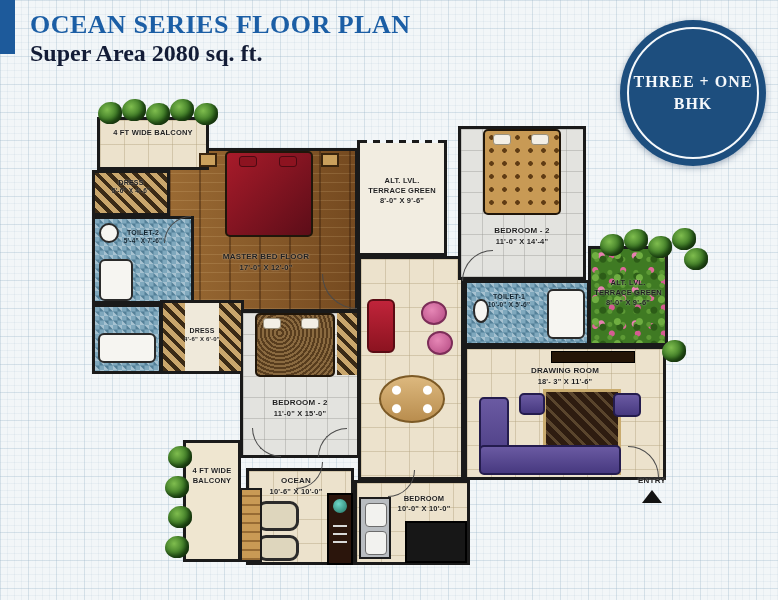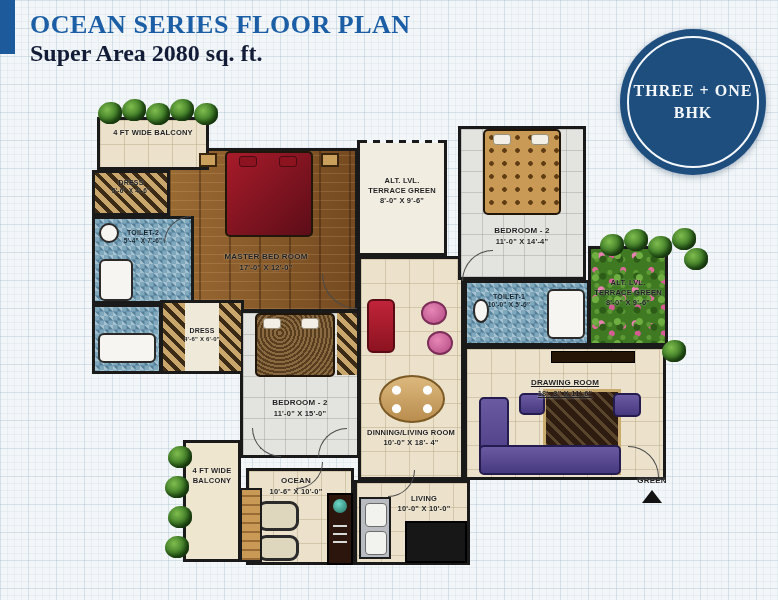--- a/index.html
+++ b/index.html
@@ -11,21 +11,21 @@
       linear-gradient(rgba(168,192,208,.14) 1px, transparent 1px),
       linear-gradient(90deg, rgba(168,192,208,.14) 1px, transparent 1px);
     background-size:28px 28px,28px 28px,7px 7px,7px 7px;padding-left:44px;}
   
   .accent-bar{position:absolute;left:0;top:15;width:15px;height:54px;background:#1d5a9b;}
   .title{position:absolute;left:30px;top:10px;font-family:"Liberation Serif",serif;
     font-weight:bold;font-size:26px;color:#1b5ea5;letter-spacing:.5px;}
   .subtitle{position:absolute;left:30px;top:40px;font-family:"Liberation Serif",serif;
     font-weight:bold;font-size:24px;color:#131c36;}
   
-  .badge{position:absolute;left:620px;top:29px;width:146px;height:146px;border-radius:50%;
+  .badge{position:absolute;left:620px;top:20px;width:146px;height:146px;border-radius:50%;
     background:#1d4e7e;box-shadow:0 2px 6px rgba(20,50,90,.35);}
   .badge-ring{position:absolute;left:7px;top:7px;right:7px;bottom:7px;border:2px solid #f5f8fb;
     border-radius:50%;display:flex;flex-direction:column;align-items:center;justify-content:center;}
   .badge-ring div{font-family:"Liberation Serif",serif;font-weight:bold;color:#f5f8fb;
     font-size:16px;letter-spacing:1px;line-height:1.35;}
   
   .room{position:absolute;border:3px solid #1a1a1a;box-sizing:border-box;}
   .cream{background-color:#ece2cc;background-image:
     linear-gradient(rgba(180,165,130,.45) 1px, transparent 1px),
     linear-gradient(90deg, rgba(180,165,130,.45) 1px, transparent 1px);
@@ -91,21 +91,21 @@
 
   <div class="room wood" style="left:166px;top:148px;width:192px;height:164px;">
     <div class="f bed" style="left:56px;top:0px;width:88px;height:86px;background:linear-gradient(135deg,#a81b2a,#5c0d18);">
       <div class="pillow" style="left:12px;background:#8d1320;border-color:#4c0a12;"></div>
       <div class="pillow" style="left:52px;background:#8d1320;border-color:#4c0a12;"></div>
     </div>
     <div class="f" style="left:30px;top:2px;width:18px;height:14px;background:#caa05c;border:2px solid #3a250e;"></div>
     <div class="f" style="left:152px;top:2px;width:18px;height:14px;background:#caa05c;border:2px solid #3a250e;"></div>
   </div>
   <div class="rl" style="left:196px;top:252px;width:140px;">
-    <span>MASTER BED ROOM</span>
+    <span>MASTER BED FLOOR</span>
     <span class="dims">17'-0" X 12'-0"</span>
   </div>
 
   <div class="room cream" style="left:97px;top:117px;width:112px;height:53px;"></div>
   <div class="rl" style="left:97px;top:128px;width:112px;font-size:7.5px;">
     <span>4 FT WIDE BALCONY</span>
   </div>
 
   <div class="room stripes" style="left:92px;top:170px;width:78px;height:46px;"></div>
   <div class="rl" style="left:92px;top:178px;width:78px;font-size:7px;">
@@ -152,24 +152,20 @@
     <span style="display:block;">TERRACE GREEN</span>
     <span class="dims">8'-0" X 9'-6"</span>
   </div>
 
   <div class="room cream" style="left:358px;top:256px;width:106px;height:224px;">
     <div class="f" style="left:6px;top:40px;width:28px;height:54px;background:linear-gradient(#c0243a,#8c1320);border:2px solid #5a0c14;border-radius:6px;"></div>
     <div class="f" style="left:60px;top:42px;width:26px;height:24px;background:radial-gradient(circle at 40% 35%,#e687b6,#b44a82);border:2px solid #7c2d58;border-radius:50%;"></div>
     <div class="f" style="left:66px;top:72px;width:26px;height:24px;background:radial-gradient(circle at 40% 35%,#e687b6,#b44a82);border:2px solid #7c2d58;border-radius:50%;"></div>
     <div class="f" style="left:18px;top:116px;width:66px;height:48px;background:radial-gradient(circle at 40% 35%,#e5c58c,#b98d4e);border:2px solid #7c5a26;border-radius:50%;
          background-image:radial-gradient(circle at 25% 30%,#fff 0 4px,transparent 5px),radial-gradient(circle at 75% 30%,#fff 0 4px,transparent 5px),radial-gradient(circle at 25% 72%,#fff 0 4px,transparent 5px),radial-gradient(circle at 75% 72%,#fff 0 4px,transparent 5px),linear-gradient(#dcb87e,#b98d4e);"></div>
-  </div>
-  <div class="rl" style="left:358px;top:428px;width:106px;font-size:7.5px;">
-    <span>DINNING/LIVING ROOM</span>
-    <span class="dims">10'-0" X 18'- 4"</span>
   </div>
 
   <div class="room gray" style="left:458px;top:126px;width:128px;height:154px;">
     <div class="f bed" style="left:22px;top:0px;width:78px;height:86px;background:#c89a55;background-image:radial-gradient(circle,#5f3c14 2px,transparent 2.6px);background-size:13px 13px;">
       <div class="pillow" style="left:8px;"></div>
       <div class="pillow" style="left:46px;"></div>
     </div>
   </div>
   <div class="rl" style="left:458px;top:226px;width:128px;">
     <span>BEDROOM - 2</span>
@@ -194,21 +190,21 @@
 
   <div class="room cream" style="left:464px;top:346px;width:202px;height:134px;">
     <div class="f" style="left:84px;top:2px;width:84px;height:12px;background:#241507;border:1px solid #000;"></div>
     <div class="f" style="left:76px;top:40px;width:78px;height:86px;background:#2e1c10;border:3px solid #c9ab6e;
          background-image:repeating-linear-gradient(45deg,rgba(220,190,130,.25) 0 3px,transparent 3px 9px);"></div>
     <div class="f sofa" style="left:12px;top:48px;width:30px;height:74px;"></div>
     <div class="f sofa" style="left:12px;top:96px;width:142px;height:30px;"></div>
     <div class="f sofa" style="left:52px;top:44px;width:26px;height:22px;"></div>
     <div class="f sofa" style="left:146px;top:44px;width:28px;height:24px;"></div>
   </div>
-  <div class="rl" style="left:474px;top:378px;width:182px;text-decoration:underline;">
+  <div class="rl" style="left:474px;top:366px;width:182px;">
     <span>DRAWING ROOM</span>
     <span class="dims">18'- 3" X 11'-6"</span>
   </div>
 
   <div class="room cream" style="left:246px;top:468px;width:108px;height:97px;">
     <div class="f" style="left:8px;top:30px;width:42px;height:30px;background:#ded6bd;border:3px solid #2a2a2a;border-radius:9px;"></div>
     <div class="f" style="left:8px;top:64px;width:42px;height:26px;background:#ded6bd;border:3px solid #2a2a2a;border-radius:9px;"></div>
     <div class="f" style="left:78px;top:22px;width:26px;height:72px;background:#2b150c;border:2px solid #000;">
       <div style="position:absolute;left:4px;top:4px;width:14px;height:14px;border-radius:50%;background:radial-gradient(circle at 40% 35%,#6fd8c8,#1f6e60);"></div>
       <div style="position:absolute;left:4px;top:30px;width:14px;height:2px;background:#d8d8d8;"></div>
@@ -222,21 +218,21 @@
   </div>
 
   <div class="room cream" style="left:354px;top:480px;width:116px;height:85px;">
     <div class="f" style="left:2px;top:14px;width:32px;height:62px;background:#b9bdc1;border:2px solid #1c1c1c;">
       <div style="position:absolute;left:4px;top:4px;width:20px;height:22px;background:#f2f2ef;border:1px solid #6c6c6c;border-radius:4px;"></div>
       <div style="position:absolute;left:4px;top:32px;width:20px;height:22px;background:#f2f2ef;border:1px solid #6c6c6c;border-radius:4px;"></div>
     </div>
     <div class="f" style="left:48px;top:38px;width:62px;height:42px;background:#171717;border:2px solid #000;"></div>
   </div>
   <div class="rl" style="left:380px;top:494px;width:88px;font-size:7.5px;">
-    <span>LIVING</span>
+    <span>BEDROOM</span>
     <span class="dims">10'-0" X 10'-0"</span>
   </div>
 
   <div class="room cream" style="left:183px;top:440px;width:58px;height:122px;background:#efe6d0;"></div>
   <div class="f" style="left:240px;top:488px;width:22px;height:74px;border:2px solid #1a1a1a;background:#c99a55;background-image:repeating-linear-gradient(0deg,rgba(90,50,10,.45) 0 2px,transparent 2px 9px);z-index:3;"></div>
   <div class="rl wrap" style="left:184px;top:466px;width:56px;font-size:7.5px;">
     <span>4 FT WIDE BALCONY</span>
   </div>
 
   <div class="arc" style="left:322px;top:274px;width:34px;height:34px;"></div>
@@ -260,17 +256,17 @@
   <div class="plant" style="left:672px;top:228px;"></div>
   <div class="plant" style="left:684px;top:248px;"></div>
   <div class="plant" style="left:662px;top:340px;"></div>
 
   <div class="plant" style="left:168px;top:446px;"></div>
   <div class="plant" style="left:165px;top:476px;"></div>
   <div class="plant" style="left:168px;top:506px;"></div>
   <div class="plant" style="left:165px;top:536px;"></div>
 
   <div class="rl" style="left:626px;top:476px;width:52px;font-size:8px;">
-    <span>GREEN</span>
+    <span>ENTRY</span>
   </div>
   <div class="tri-up" style="left:642px;top:490px;"></div>
 
 </div>
 
 </body></html>

